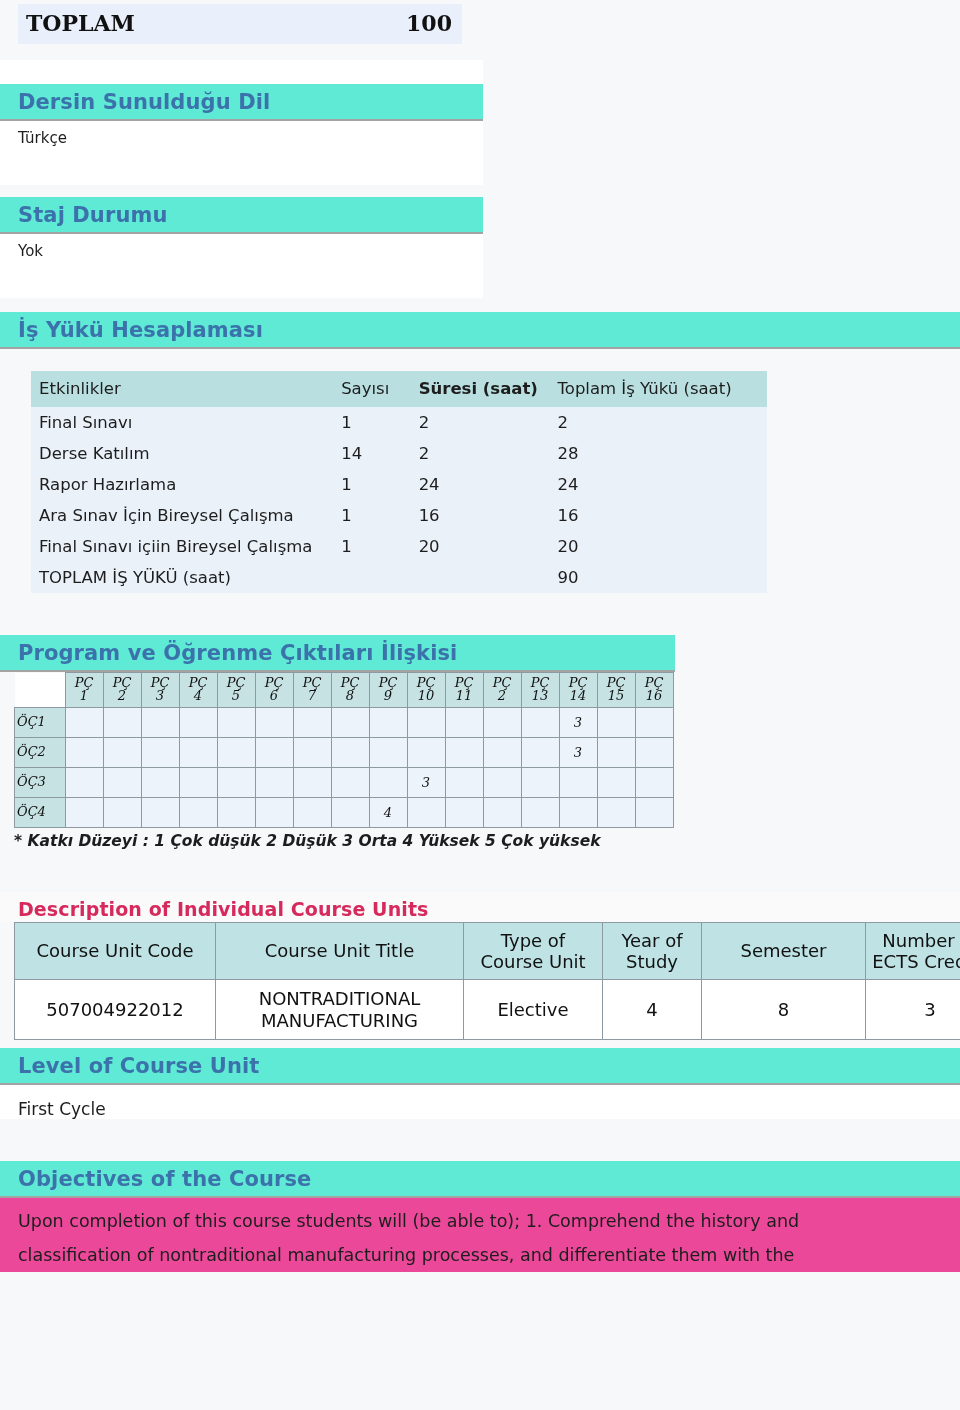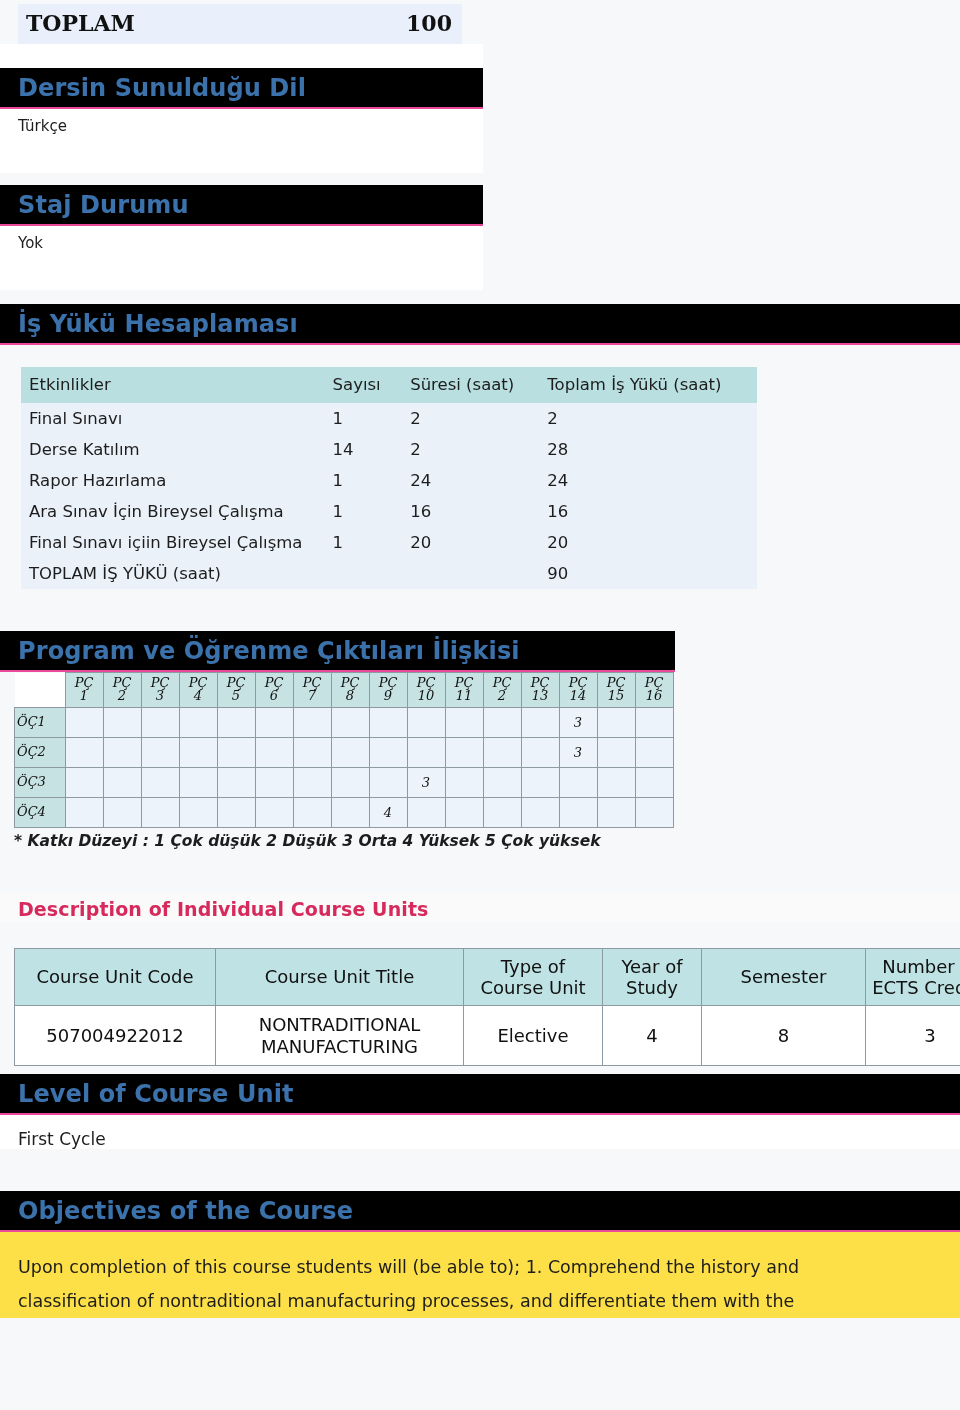--- a/index.html
+++ b/index.html
@@ -12,26 +12,26 @@
     background: #f7f8f9;
     font-family: "DejaVu Sans", sans-serif;
     color: #1d1d1d;
     overflow: hidden;
     position: relative;
   }
 
   
   .sec-head {
     font-family: "DejaVu Sans", sans-serif;
-    font-size: 24px;
+    font-size: 21px;
     font-weight: bold;
     color: #3c72ab;
-    background: #000000;
+    background: #5eead4;
     padding: 6px 0 5px 18px;
-    border-bottom: 2px solid #ec4899;
+    border-bottom: 2px solid #a3a3a3;
     letter-spacing: .1px;
   }
   .sec-head.pink {
     color: #d62a5d;
     border-bottom: none;
     background: #fafafa;
     font-size: 19px;
     padding-bottom: 2px;
   }
   .sec-body {
@@ -40,21 +40,21 @@
     font-size: 15px;
     color: #1d1d1d;
   }
 
   
   .narrow {
     width: 483px;
   }
   .toplam-row {
     width: 444px;
-    margin: 4px 0 0 18px;
+    margin: 4px 0 16px 18px;
     background: #e9f0fb;
     font-family: "DejaVu Serif", serif;
     font-weight: bold;
     font-size: 22px;
     color: #111;
     padding: 6px 10px 8px 8px;
     box-sizing: border-box;
     display: flex;
     justify-content: space-between;
     gap: 12px;
@@ -68,21 +68,22 @@
     height: 56px;
   }
   .gap-narrow {
     width: 483px;
     height: 12px;
     background: #f7f8f9;
   }
 
   
   .wl-wrap {
-    padding: 22px 0 0 21px;
+    padding: 22px 0 0 6px;
+    margin-left: 25px;
   }
   table.workload {
     border-collapse: collapse;
     width: 736px;
     font-size: 16.5px;
   }
   table.workload th {
     background: #b9dfe0;
     font-weight: normal;
     text-align: left;
@@ -90,21 +91,21 @@
     color: #1d1d1d;
     white-space: nowrap;
   }
   table.workload td {
     background: #eaf1f9;
     padding: 6px 4px 6px 8px;
     color: #1d1d1d;
   }
   table.workload .c-act  { width: 320px; }
   table.workload .c-num  { width: 68px; }
-  table.workload .c-dur  { width: 128px; }
+  table.workload .c-dur  { width: 128px; font-weight: bold; }
   table.workload .c-tot  { width: 210px; }
 
   
   .matrix-head-wrap { width: 675px; }
   .matrix-wrap {
     padding: 0 0 0 14px;
     background: #f7f8f9;
   }
   table.matrix {
     border-collapse: collapse;
@@ -149,21 +150,21 @@
     font-family: "DejaVu Sans", sans-serif;
     font-style: italic;
     font-weight: bold;
     font-size: 15.5px;
     color: #1d1d1d;
     padding: 4px 12px 0 14px;
     background: #f7f8f9;
   }
 
   
-  .en-wrap { padding: 0 0 0 14px; margin-top: 26px; }
+  .en-wrap { padding: 0 0 0 14px; }
   table.courseunits {
     border-collapse: collapse;
     width: 926px;
     font-size: 18px;
     table-layout: fixed;
   }
   table.courseunits th {
     background: #bfe2e4;
     border: 1px solid #8d9aa4;
     font-weight: normal;
@@ -186,22 +187,22 @@
   .w-year { width: 90px; }
   .w-sem { width: 155px; }
   .w-ects { width: 120px; }
 
   .en-body {
     background: #ffffff;
     padding: 14px 0 0 18px;
     font-size: 17px;
   }
   .obj-body {
-    background: #fde047;
-    padding: 18px 0 0 18px;
+    background: #ec4899;
+    padding: 6px 0 0 18px;
     font-size: 17.5px;
     line-height: 1.95;
   }
   .spacer-lg { height: 42px; background: #f7f8f9; }
   .spacer-sm { height: 14px; background: #f7f8f9; }
   .spacer-xs { height: 8px; background: #f7f8f9; }
 </style>
 </head>
 <body>
 

